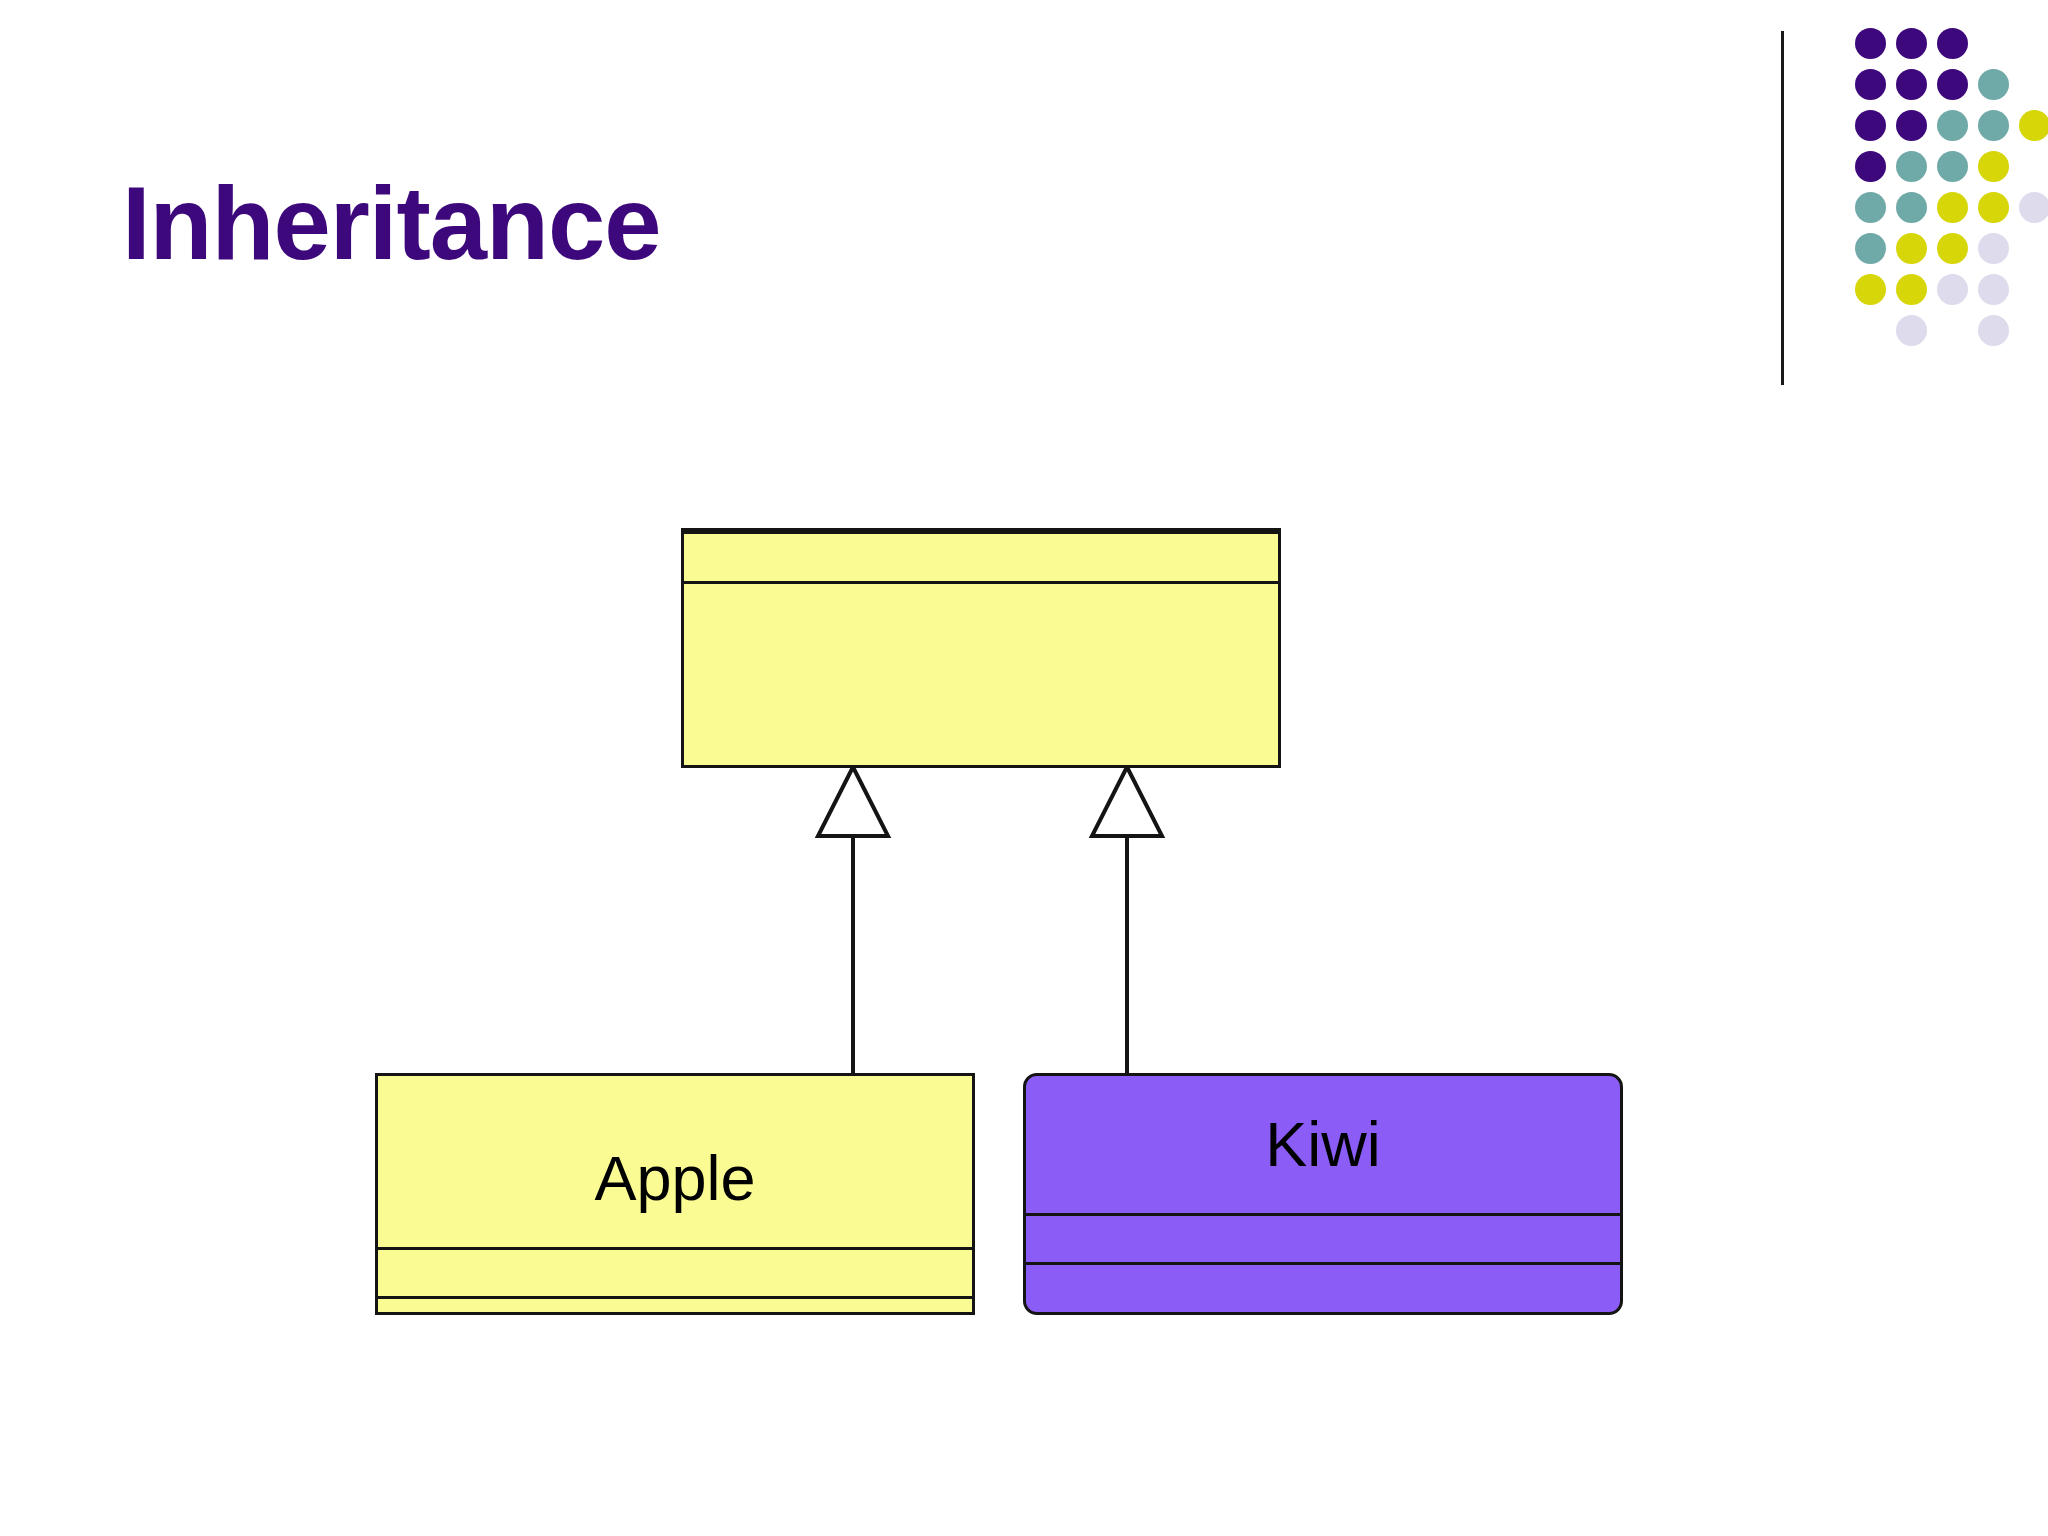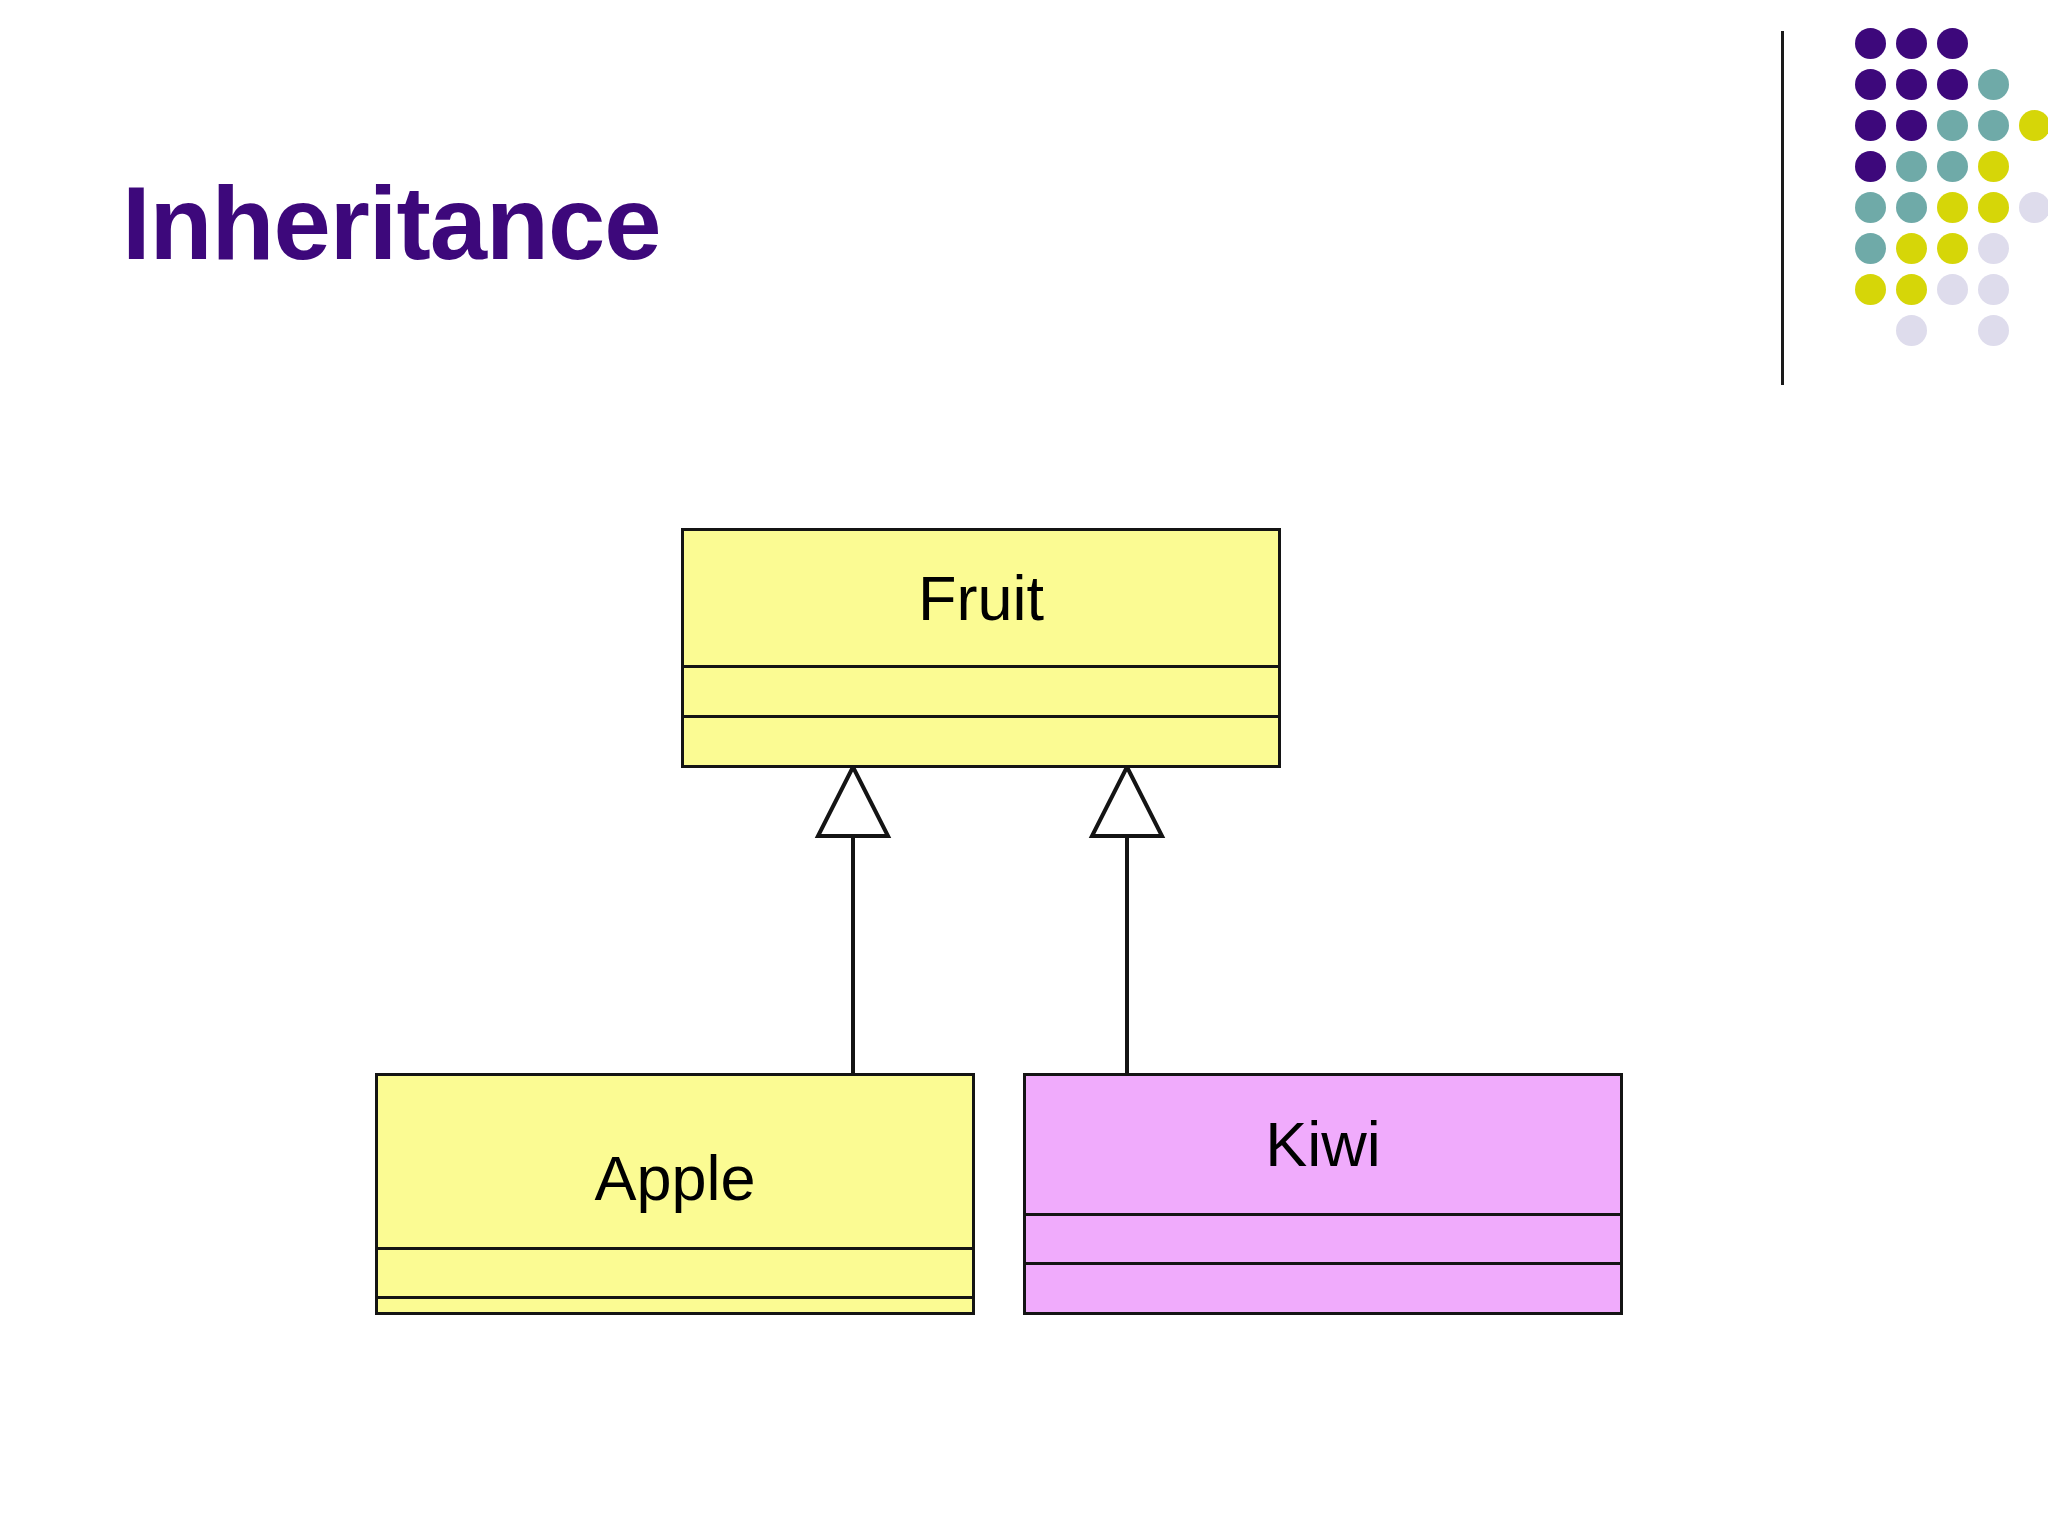--- a/index.html
+++ b/index.html
@@ -157,36 +157,33 @@
       <line x1="853" y1="836" x2="853" y2="1073" stroke="#141414" stroke-width="4"></line>
     </g>
 
     <g>
       <polygon points="1127,767 1092,836 1162,836" fill="#ffffff" stroke="#141414" stroke-width="4"></polygon>
       <line x1="1127" y1="836" x2="1127" y2="1073" stroke="#141414" stroke-width="4"></line>
     </g>
   </svg>
 
   <div id="class-fruit" class="uml-class" style="background: rgb(251, 251, 147); border-color: rgb(20, 20, 20);">
-    <div class="uml-name-compartment">
-      <span class="uml-class-name">Fruit</span>
-    </div>
     <div class="uml-attr-compartment" style="border-top-color: rgb(20, 20, 20);"></div>
     <div class="uml-oper-compartment" style="border-top-color: rgb(20, 20, 20);"></div>
   </div>
 
   <div id="class-apple" class="uml-class" style="background: rgb(251, 251, 147); border-color: rgb(20, 20, 20);">
     <div class="uml-name-compartment">
       <span class="uml-class-name">Apple</span>
     </div>
     <div class="uml-attr-compartment" style="border-top-color: rgb(20, 20, 20);"></div>
     <div class="uml-oper-compartment" style="border-top-color: rgb(20, 20, 20);"></div>
   </div>
 
-  <div id="class-kiwi" class="uml-class" style="background: #f0abfc; border-color: rgb(20, 20, 20);">
+  <div id="class-kiwi" class="uml-class" style="background: #8b5cf6; border-color: rgb(20, 20, 20); border-radius: 14px;">
     <div class="uml-name-compartment">
       <span class="uml-class-name">Kiwi</span>
     </div>
     <div class="uml-attr-compartment" style="border-top-color: rgb(20, 20, 20);"></div>
     <div class="uml-oper-compartment" style="border-top-color: rgb(20, 20, 20);"></div>
   </div>
 
 </div>
 
 </body></html>

